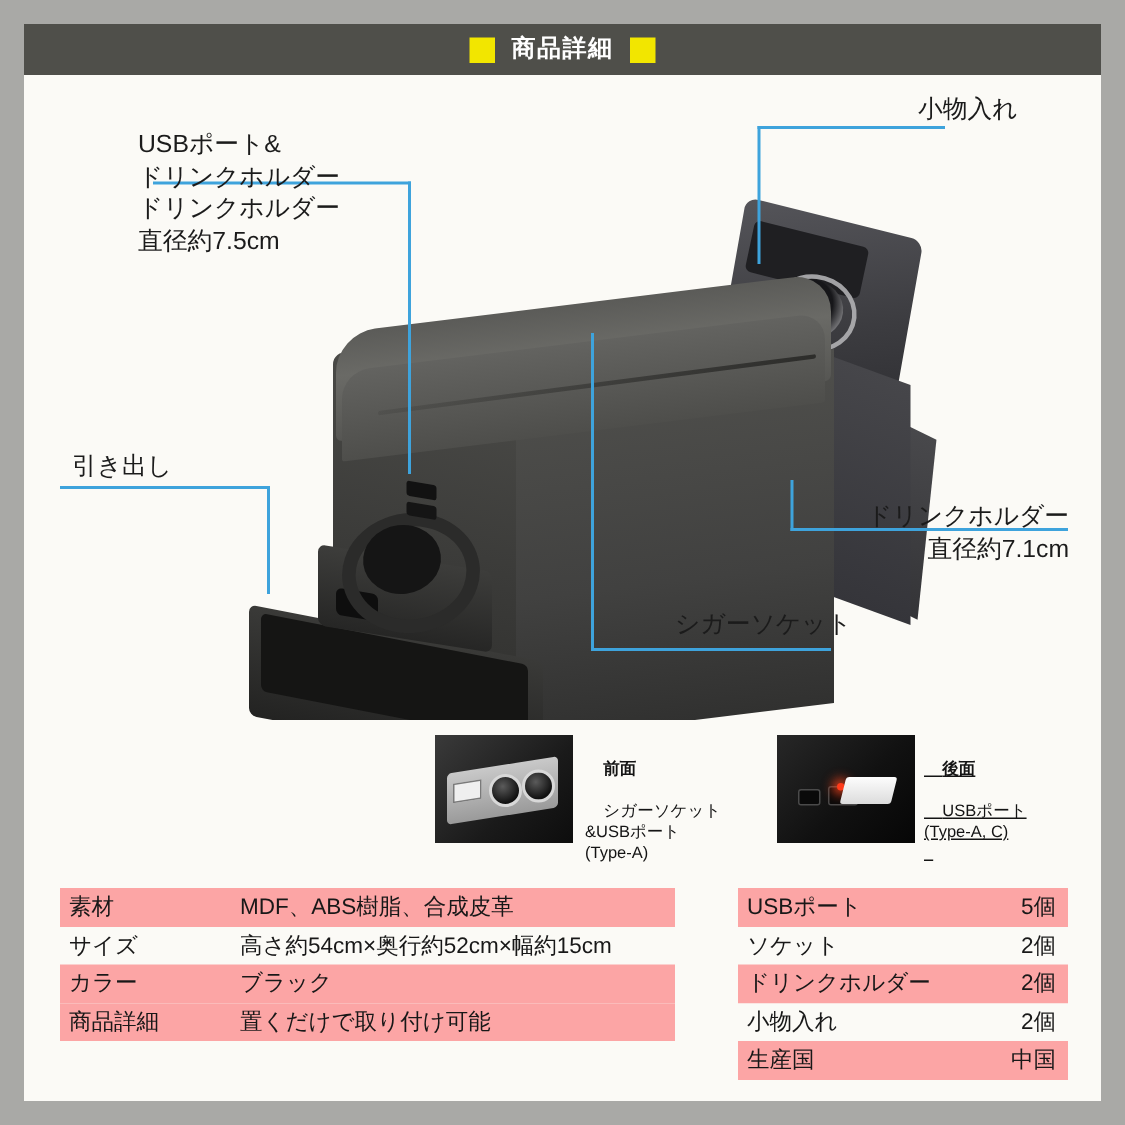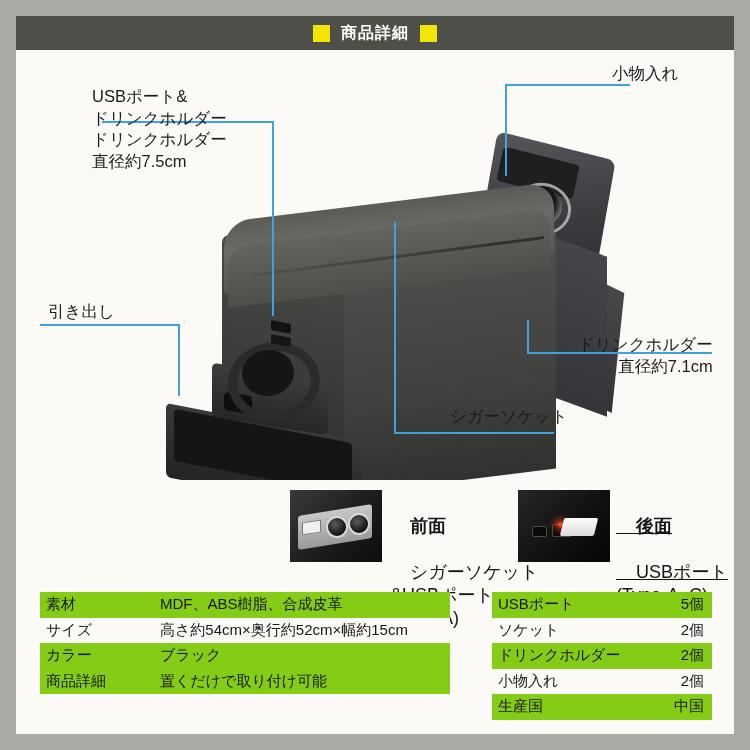--- a/index.html
+++ b/index.html
@@ -100,28 +100,28 @@
       background:radial-gradient(circle at 40% 35%,#5b5b5b,#111 70%);border:2px solid #d8d8d8;}
   .usb-a{position:absolute;left:12px;top:31px;width:17px;height:11px;background:#efefef;
       border:1px solid #7a7a7a;transform:skew(0deg,-9deg);}
   .inset-b{left:518px;top:490px;width:92px;height:72px;
       background:linear-gradient(135deg,#272727 0%,#111 55%,#060606 100%);}
   .plug{position:absolute;left:44px;top:28px;width:34px;height:18px;
       background:linear-gradient(180deg,#fdfdfd 0%,#dcdcdc 100%);transform:skew(-14deg,0deg);border-radius:2px;}
   .port-sm{position:absolute;background:#0a0a0a;border:1px solid #4a4a4a;border-radius:2px;}
   .led{position:absolute;left:40px;top:32px;width:5px;height:5px;border-radius:50%;
       background:#ff3b1a;box-shadow:0 0 7px 3px rgba(255,70,30,.85);}
-  .inset-label{position:absolute;font-size:18px;line-height:1.28;color:#141414;white-space:pre;}
+  .inset-label{position:absolute;font-size:11px;line-height:1.28;color:#141414;white-space:pre;}
   .inset-label b{font-weight:bold;}
 
   
   .tbl{position:absolute;border-collapse:collapse;}
   .tbl td{font-size:15px;color:#181818;padding:0 0 0 6px;height:25.5px;vertical-align:middle;
       white-space:nowrap;}
-  .tbl tr.odd td{background:#84cc16;}
+  .tbl tr.odd td{background:#fca5a5;}
   .tbl tr.even td{background:#fbfaf6;}
   #tblLeft{left:40px;top:592px;width:410px;}
   #tblLeft td.k{width:108px;}
   #tblRight{left:492px;top:592px;width:220px;}
   #tblRight td.k{width:152px;}
   #tblRight td.v{text-align:right;padding-right:8px;}
 </style>
 </head>
 <body>
 

